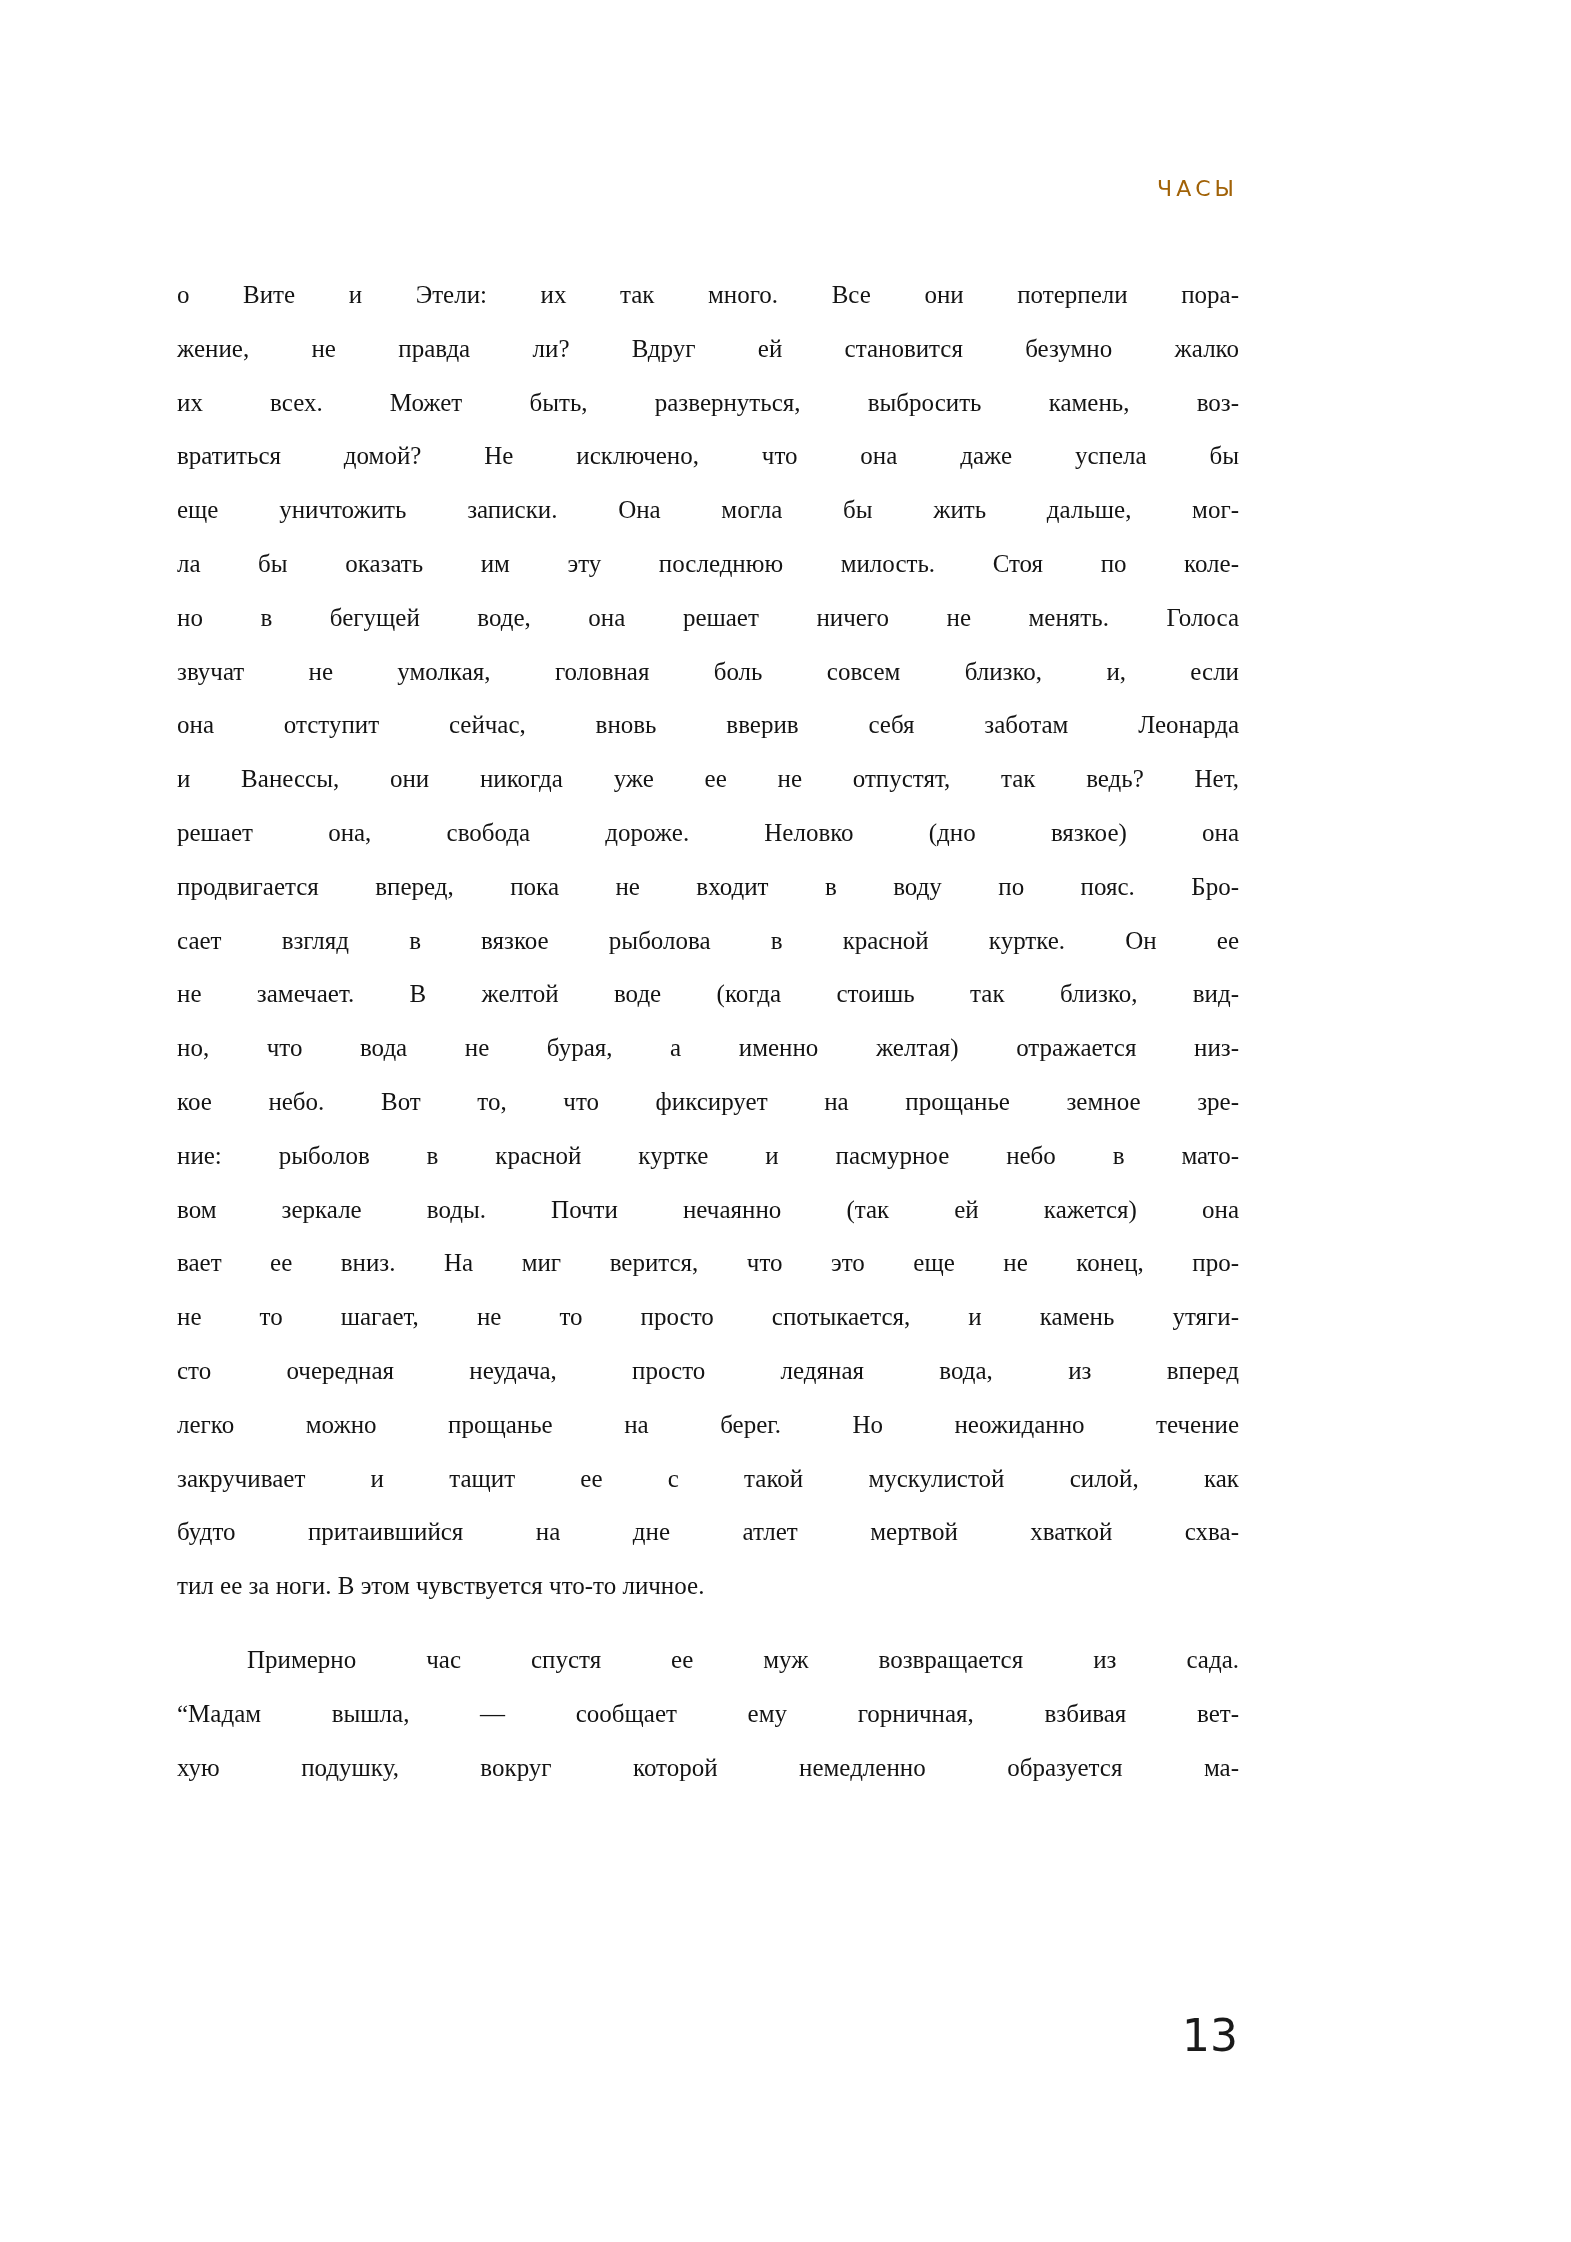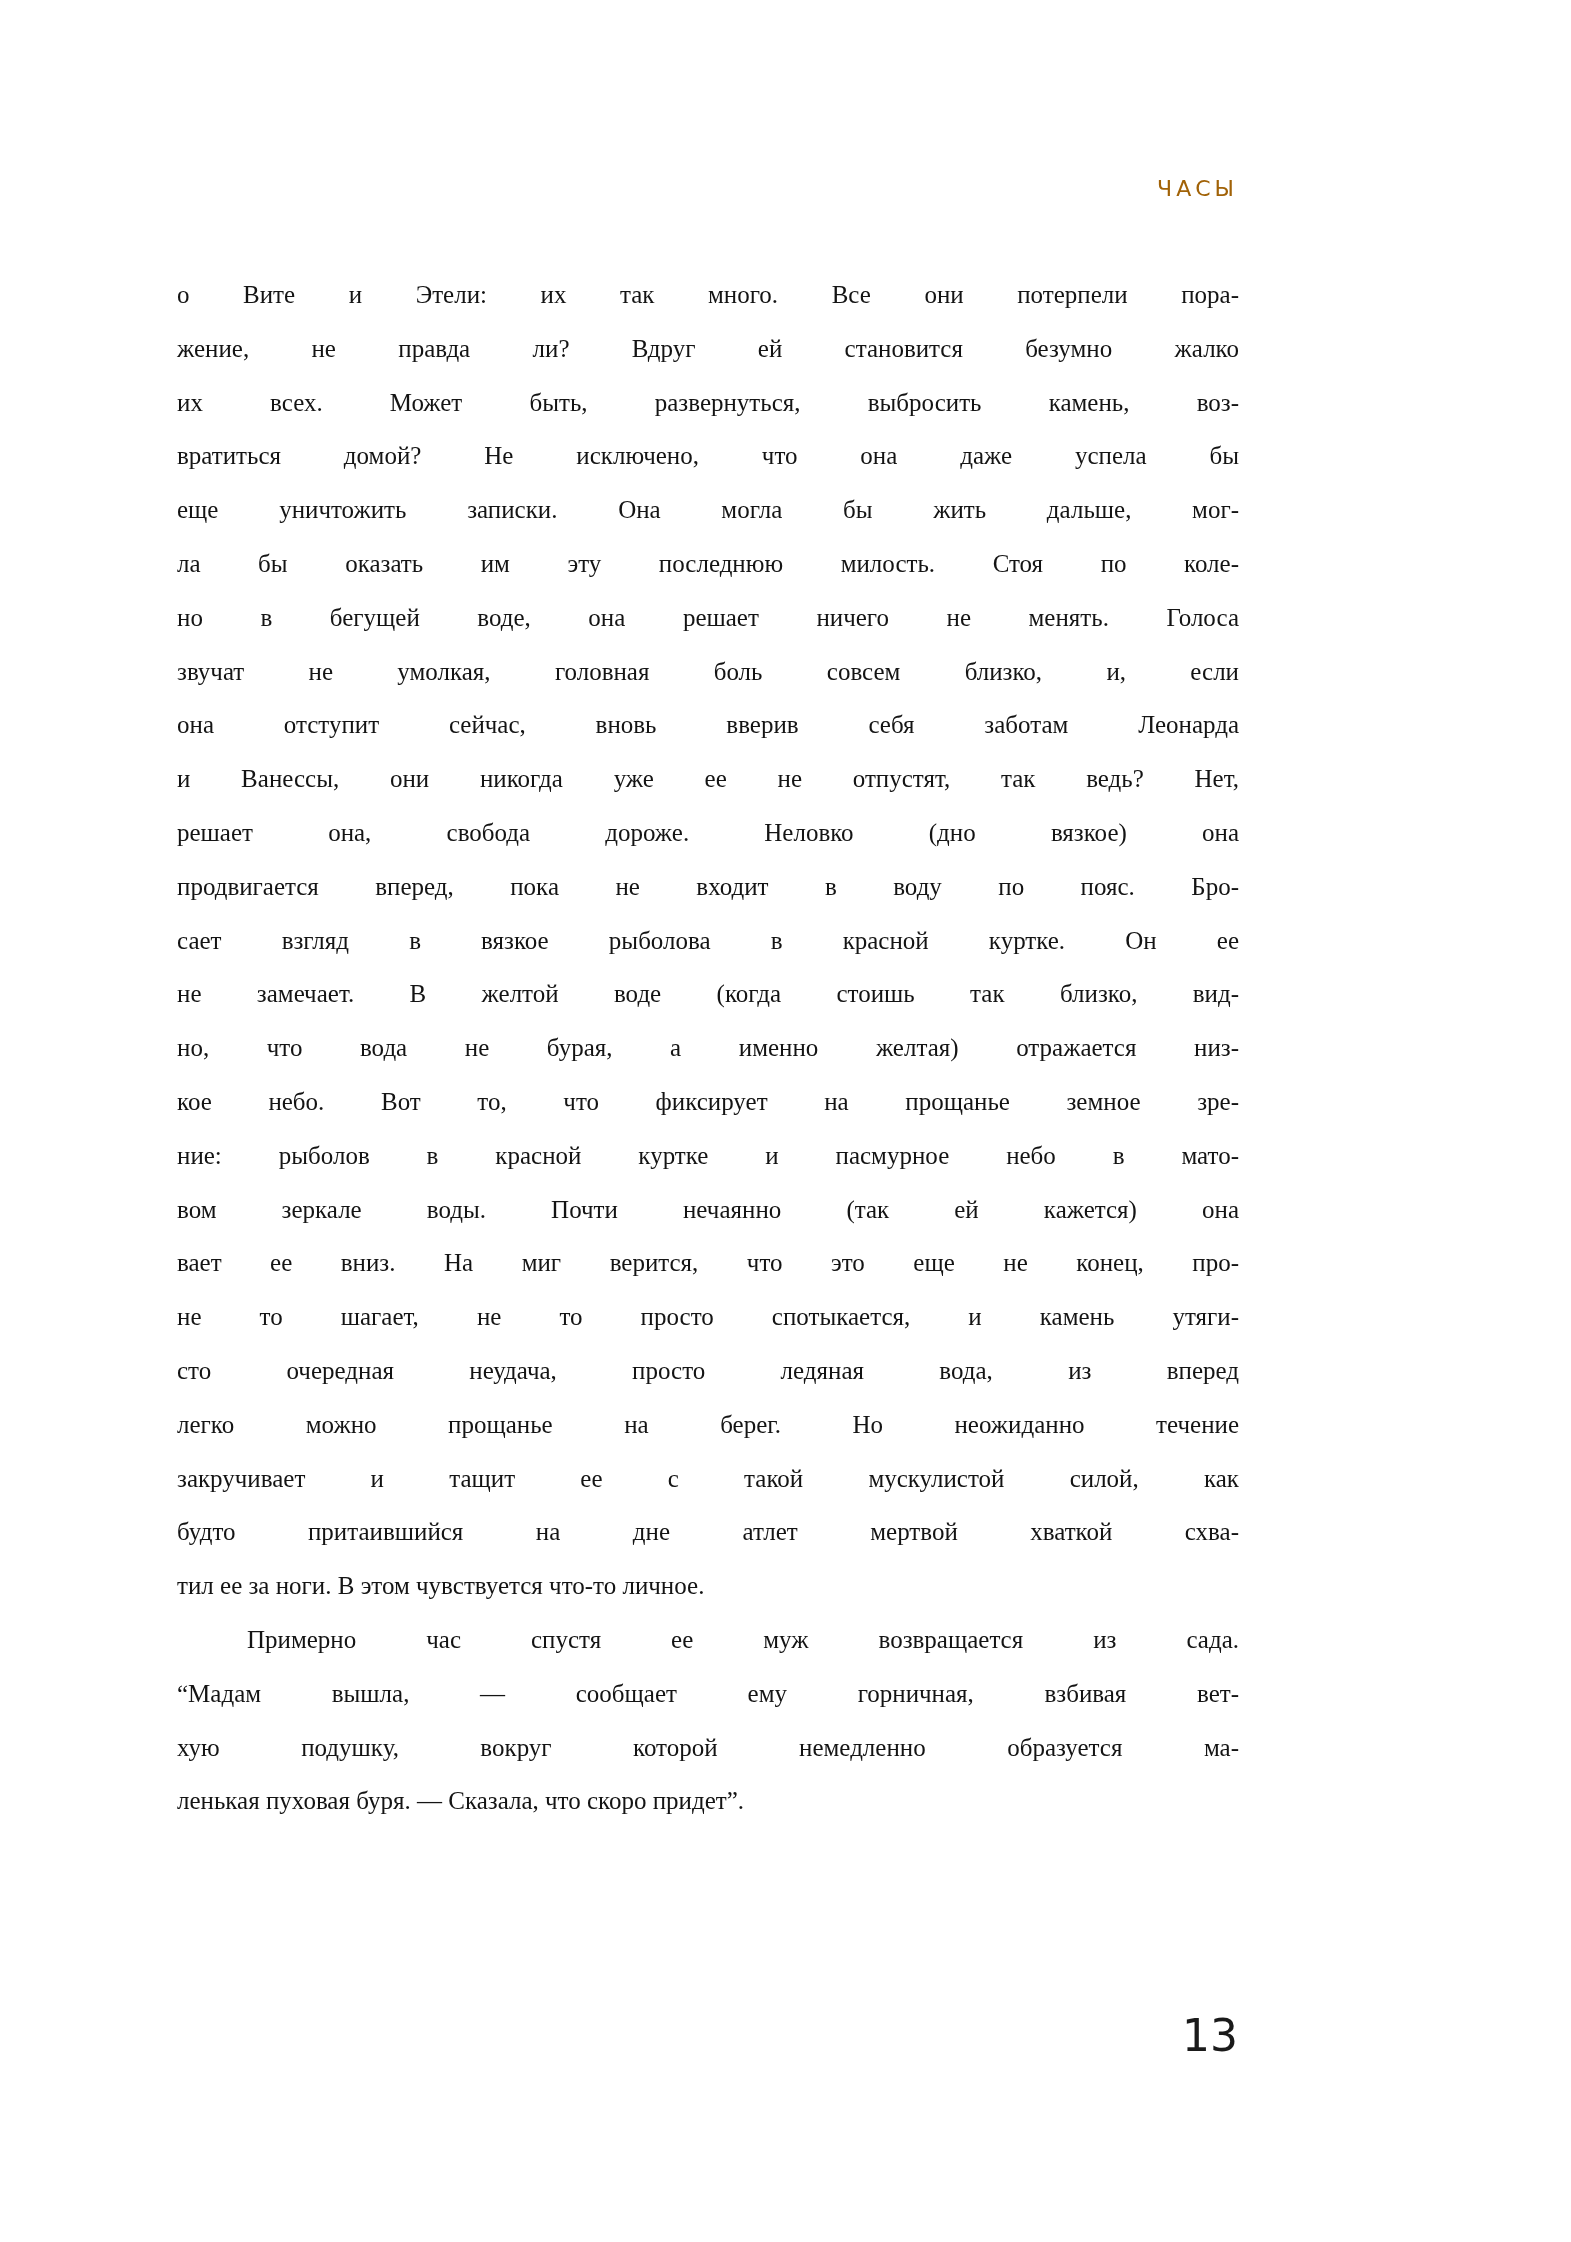--- a/index.html
+++ b/index.html
@@ -38,20 +38,21 @@
       white-space: nowrap;
       text-align: justify;
       text-align-last: justify;
       height: 53.8px;
     }
     .line.last {
       text-align-last: left;
     }
     .line.indent {
       padding-left: 70px;
+      margin-top: 20px;
     }
     .page-number {
       position: absolute;
       top: 2010px;
       right: 333px;
       font-family: "DejaVu Sans", sans-serif;
       font-weight: normal;
       font-size: 44px;
       color: #1a1a1a;
     }
@@ -86,17 +87,16 @@
     <span class="line">сто очередная неудача, просто ледяная вода, из вперед</span>
     <span class="line">легко можно прощанье на берег. Но неожиданно течение</span>
     <span class="line">закручивает и тащит ее с такой мускулистой силой, как</span>
     <span class="line">будто притаившийся на дне атлет мертвой хваткой схва-</span>
     <span class="line last">тил ее за ноги. В этом чувствуется что-то личное.</span>
   </div>
   <div>
     <span class="line indent">Примерно час спустя ее муж возвращается из сада.</span>
     <span class="line">“Мадам вышла, — сообщает ему горничная, взбивая вет-</span>
     <span class="line">хую подушку, вокруг которой немедленно образуется ма-</span>
-    <span class="line last">ленькая пуховая буря. — Сказала, что скоро придет”.</span>
   </div>
 </div>
 
 <div class="page-number">13</div>
 
 </body></html>

